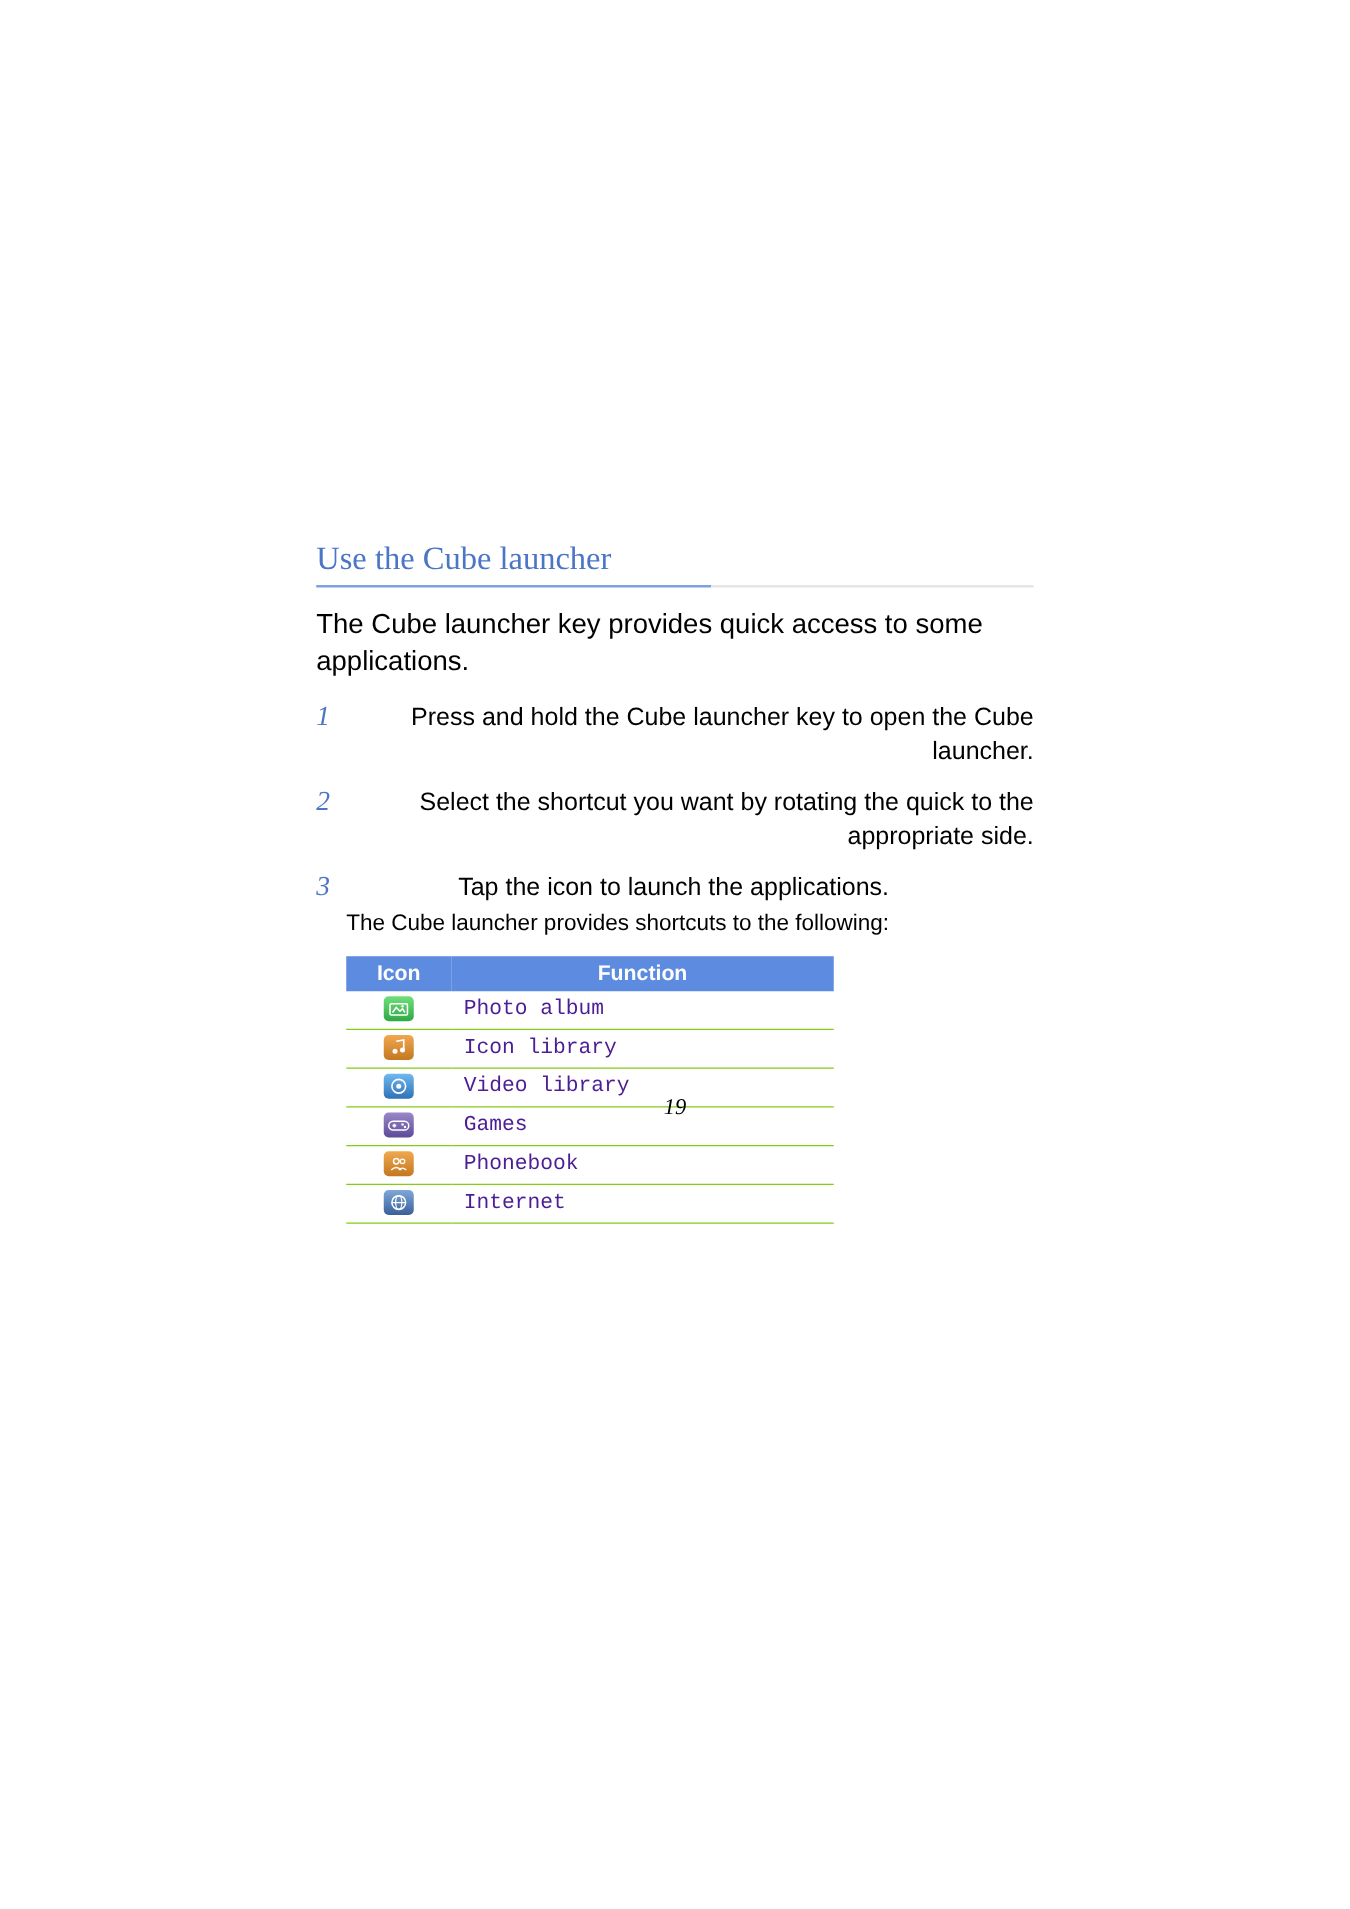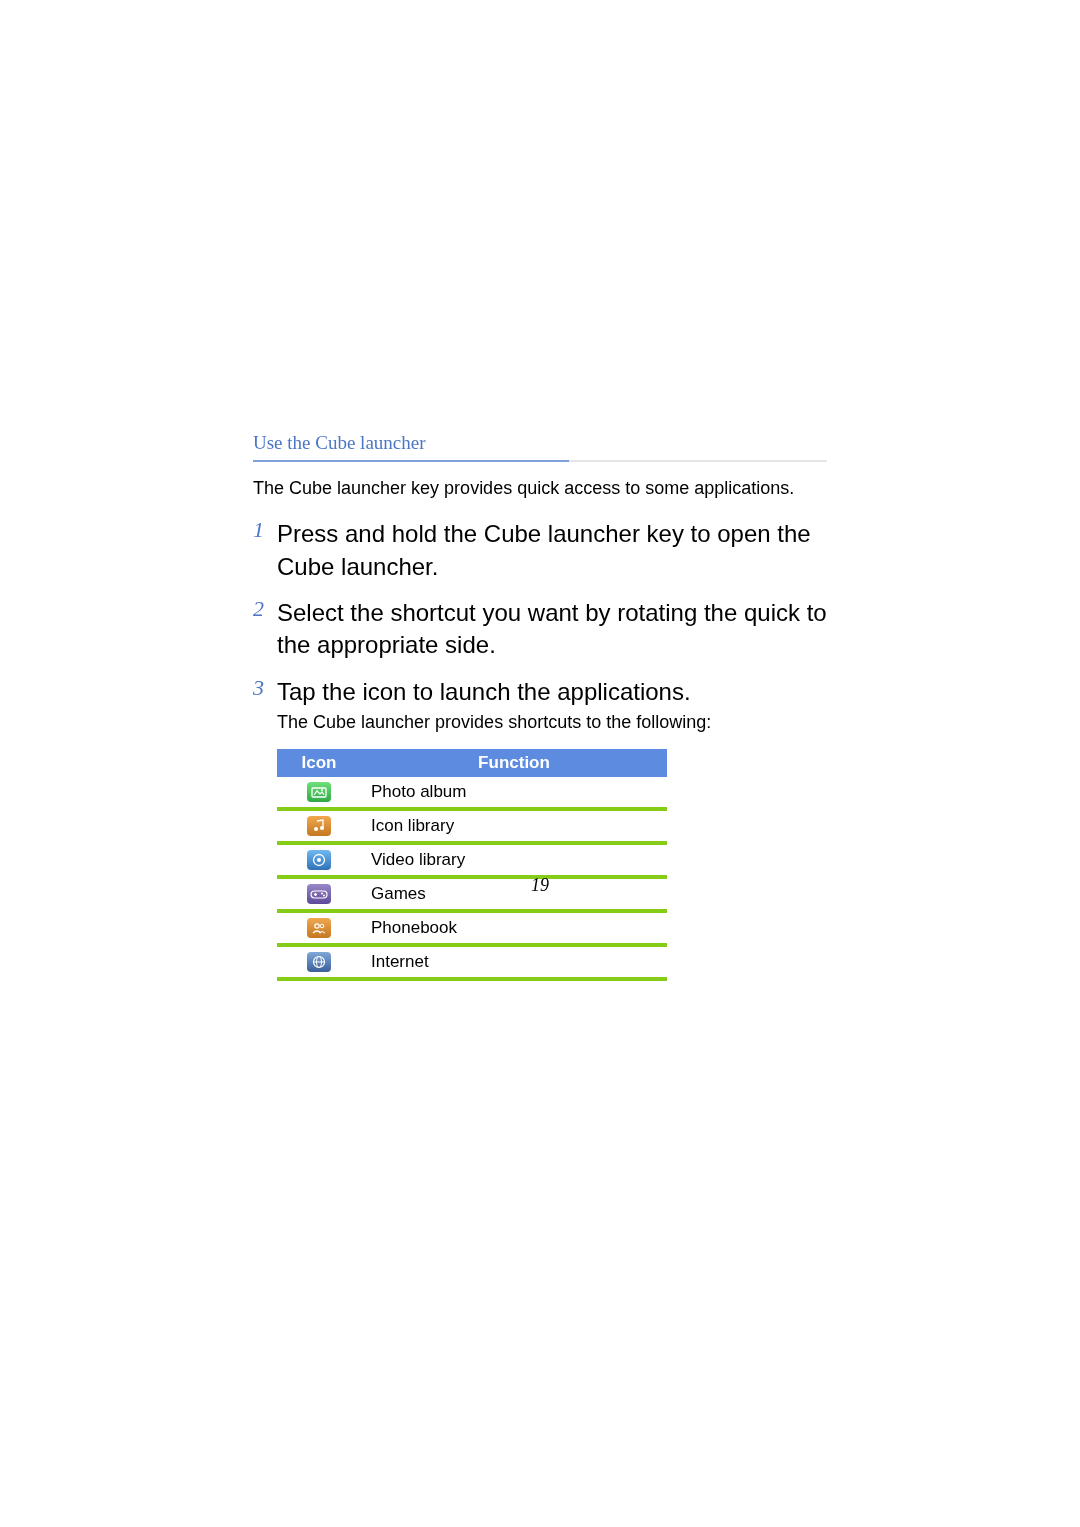--- a/index.html
+++ b/index.html
@@ -12,32 +12,32 @@
     color: #000000;
   }
   .page {
     position: absolute;
     left: 253px;
     top: 432px;
     width: 574px;
   }
   .heading {
     font-family: Georgia, "Times New Roman", serif;
-    font-size: 19px;
+    font-size: 26px;
     color: #4b76c6;
     margin: 0 0 6px 0;
     font-weight: normal;
   }
   .hr-outer {
     height: 2px;
     background: linear-gradient(to right, #7fa0d9 0%, #7fa0d9 55%, #e6e6e6 55%, #e6e6e6 100%);
     margin-bottom: 14px;
   }
   .intro {
-    font-size: 18px;
+    font-size: 22px;
     line-height: 1.35;
     margin: 0 0 18px 0;
   }
   .steps {
     margin: 0;
     padding: 0;
     list-style: none;
   }
   .step {
     display: flex;
@@ -47,22 +47,23 @@
   .step-num {
     font-family: Georgia, "Times New Roman", serif;
     font-style: italic;
     font-size: 22px;
     color: #4b76c6;
     width: 24px;
     flex: 0 0 24px;
     line-height: 1.1;
   }
   .step-text {
-    font-size: 24px;
+    font-size: 20px;
     line-height: 1.35;
+    text-align: right;
   }
   .step-sub {
     font-size: 18px;
     line-height: 1.35;
     margin-top: 2px;
   }
   .table-wrap {
     margin-left: 24px;
     margin-top: 8px;
   }
@@ -76,25 +77,26 @@
     color: #ffffff;
     font-weight: bold;
     text-align: center;
     padding: 4px 10px;
     border: none;
   }
   table.func thead th:first-child {
     width: 64px;
   }
   table.func tbody td {
-    border-bottom: 4px solid #84cc16;
+    border-bottom: 1px solid #84cc16;
     padding: 3px 10px;
-    color: #000000;
+    color: #4c1d95;
     vertical-align: middle;
     height: 24px;
+    font-family: Liberation Mono, monospace;
   }
   table.func tbody td.icon-cell {
     text-align: center;
     padding: 2px 4px;
   }
   .mini-icon {
     display: inline-flex;
     align-items: center;
     justify-content: center;
     width: 24px;

